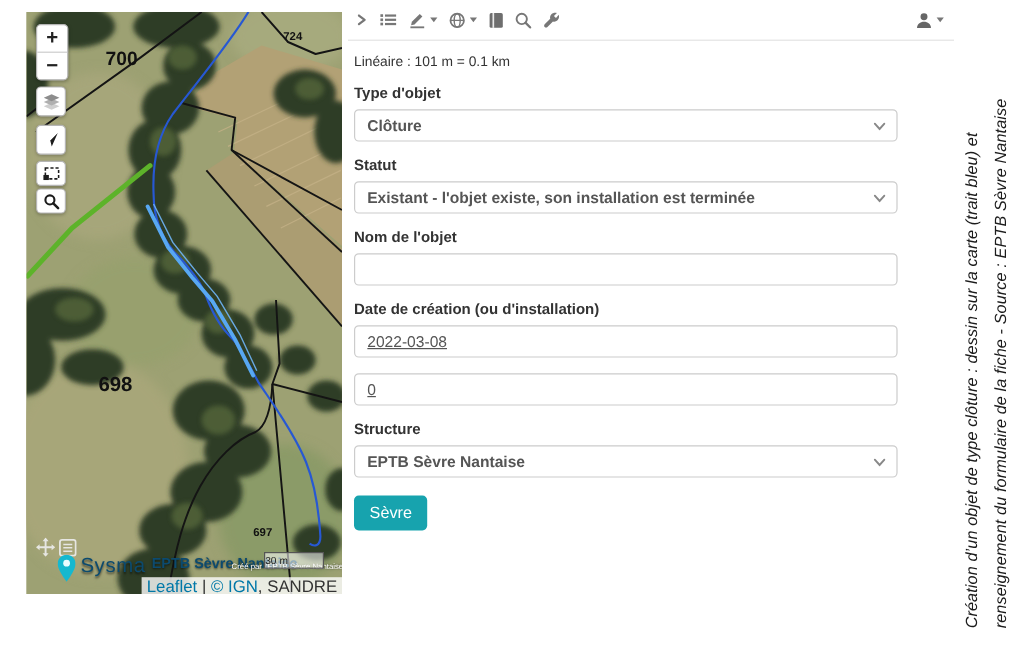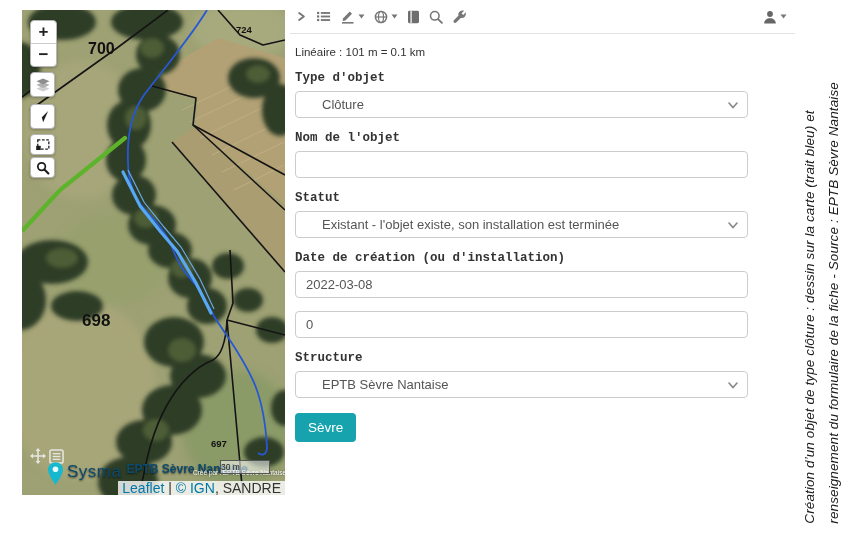--- a/index.html
+++ b/index.html
@@ -38,27 +38,27 @@
   .tb-caret{margin-left:3px;}
   .tb-spacer{flex:1;}
   .content{padding:6px 5px 0 5px;width:455px;}
   .panel-head{display:flex;align-items:flex-start;justify-content:space-between;}
   .panel-title{font-size:19px;color:#333;margin-top:8px;font-weight:normal;}
   .close-btn{border:1px solid #ccc;border-radius:4px;background:#fff;padding:5px 11px;font-size:13px;
     color:#333;cursor:pointer;display:flex;align-items:center;gap:5px;margin-top:2px;}
   .close-x{font-weight:bold;font-size:12px;}
   .measure{font-size:11.5px;color:#333;margin-top:6px;}
   .field{margin-top:13px;}
-  .field label{display:block;font-size:12.5px;font-weight:bold;color:#333;margin-bottom:6px;font-family:Liberation Mono, monospace;}
+  .field label{display:block;font-size:12.5px;font-weight:bold;color:#333;margin-bottom:6px;}
   .control,.text-input{
     width:453px;height:27px;border:1px solid #ccc;border-radius:4px;background:#fff;
     font-size:13px;color:#555;box-sizing:border-box;
   }
-  .text-input{padding:0 10px;outline:none;font-family:"Liberation Sans","DejaVu Sans",sans-serif;}
-  .control{position:relative;display:flex;align-items:center;padding:0 26px 0 26px;cursor:pointer;}
+  .text-input{padding:0 10px;outline:none;font-family:"Liberation Sans","DejaVu Sans",sans-serif;text-decoration:underline;}
+  .control{position:relative;display:flex;align-items:center;padding:0 26px 0 10px;cursor:pointer;font-weight:bold;}
   .control .sel-chevron{position:absolute;right:9px;top:10px;}
   .submit-btn{margin-top:15px;background:#17a3ae;color:#fff;border:none;border-radius:4px;
     padding:7px 13px;font-size:13.5px;cursor:pointer;}
   
   .caption{
     position:absolute;left:572px;top:250px;width:500px;
     transform:rotate(-90deg);transform-origin:center;
     font-style:italic;font-size:13.5px;line-height:1.75;color:#1b1b1b;
     letter-spacing:.1px;
   }
@@ -296,35 +296,35 @@
       <label>Type d'objet</label>
       <div class="control">
         <span>Clôture</span>
         <svg class="sel-chevron" width="10" height="7" viewBox="0 0 10 7">
           <path d="M1,1 L5,5.5 L9,1" fill="none" stroke="#888" stroke-width="1.6" stroke-linecap="round"></path>
         </svg>
       </div>
     </div>
 
     <div class="field">
-      <label>Nom de l'objet</label>
-      <input class="text-input" type="text" value="" style="">
-    </div>
-
-    <div class="field">
       <label>Statut</label>
       <div class="control">
         <span>Existant - l'objet existe, son installation est terminée</span>
         <svg class="sel-chevron" width="10" height="7" viewBox="0 0 10 7">
           <path d="M1,1 L5,5.5 L9,1" fill="none" stroke="#888" stroke-width="1.6" stroke-linecap="round"></path>
         </svg>
       </div>
     </div>
 
     <div class="field">
+      <label>Nom de l'objet</label>
+      <input class="text-input" type="text" value="" style="">
+    </div>
+
+    <div class="field">
       <label>Date de création (ou d'installation)</label>
       <input class="text-input" type="text" value="2022-03-08" style="">
     </div>
 
     <div class="field">
       <input class="text-input" type="text" value="0" style="">
     </div>
 
     <div class="field">
       <label>Structure</label>

